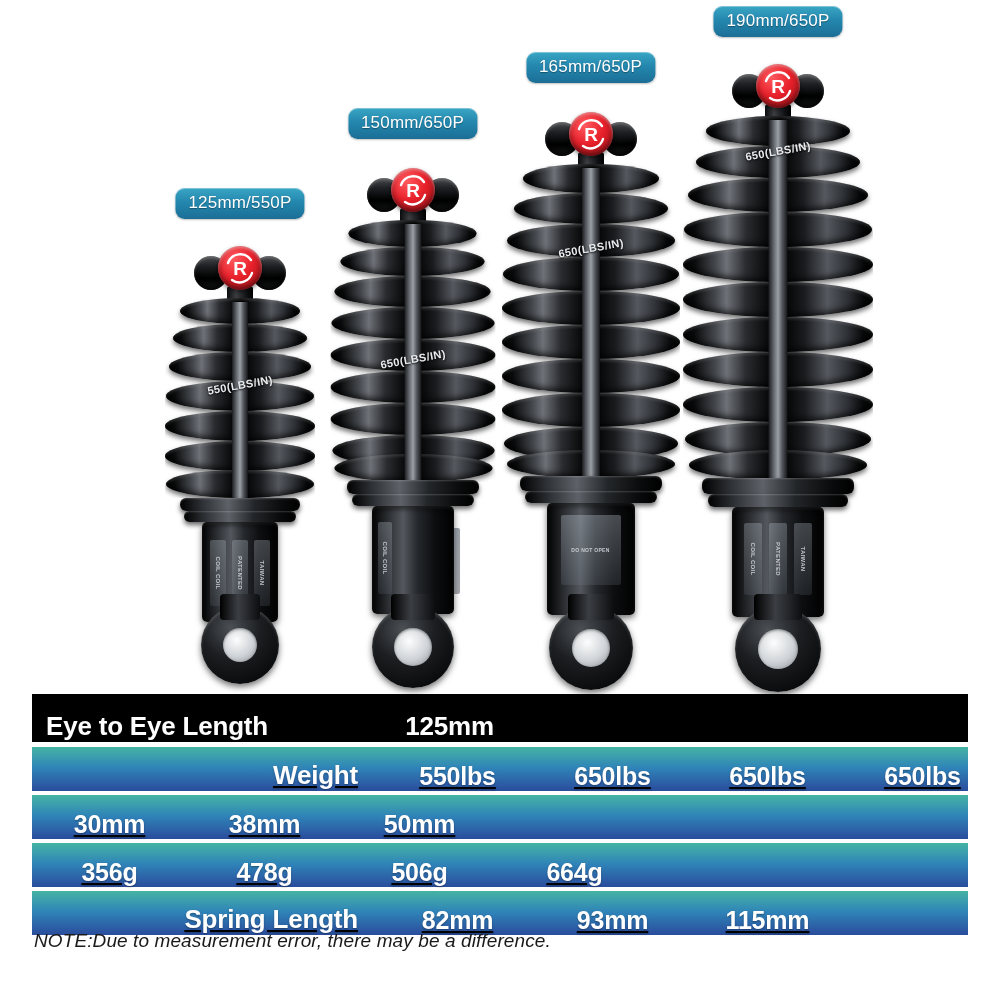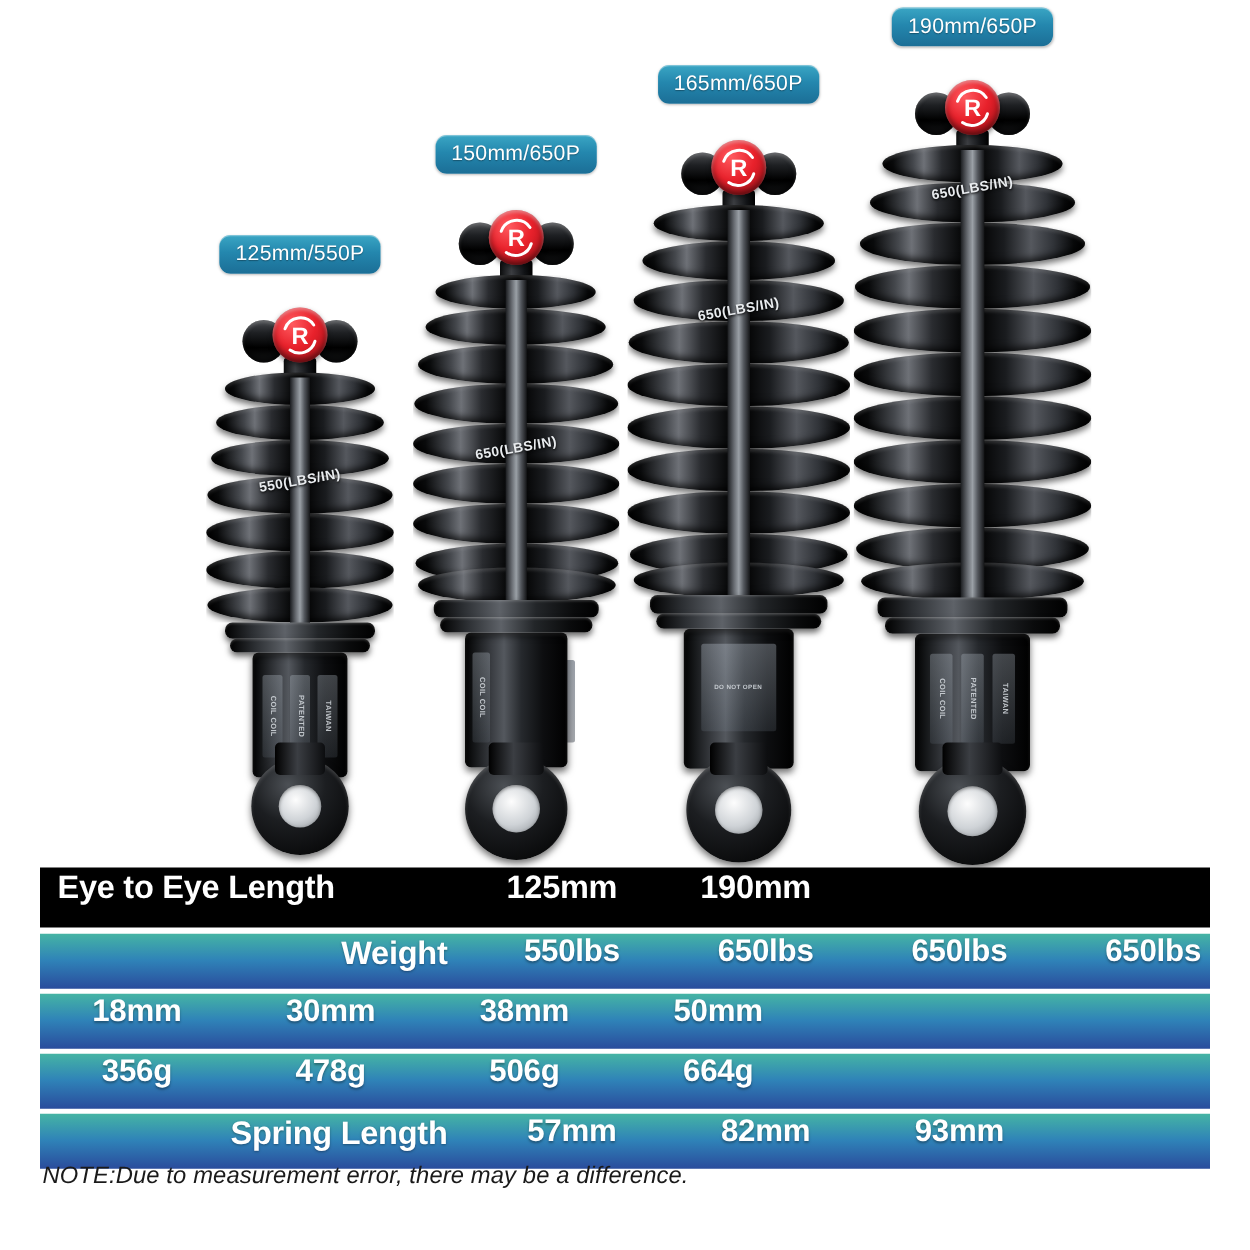--- a/index.html
+++ b/index.html
@@ -211,23 +211,24 @@
 
   
   .table {
     position: absolute;
     left: 32px;
     top: 694px;
     width: 936px;
   }
   .row {
     display: flex;
-    align-items: flex-start;
+    align-items: flex-end;
     height: 44px;
     margin-bottom: 4px;
+    text-decoration: underline;
   }
   .row.header {
     height: 48px;
     background: #000000;
     margin-bottom: 5px;
   }
   .row.data {
     background: linear-gradient(180deg, #45b4a4 0%, #2f83b8 48%, #2a4c9c 100%);
   }
   .cell {
@@ -452,46 +453,44 @@
       <div class="bush dark" style="width:40px; height:40px;"></div>
     </div>
   </div>
 </div>
 
 <div class="table">
 
   <div class="row header">
     <div class="cell label">Eye to Eye Length</div>
     <div class="cell">125mm</div>
-    <div class="cell">190mm</div>
   </div>
 
   <div class="row data">
     <div class="cell label">Weight</div>
     <div class="cell">550lbs</div>
     <div class="cell">650lbs</div>
     <div class="cell">650lbs</div>
     <div class="cell">650lbs</div>
   </div>
 
   <div class="row data">
-    <div class="cell">18mm</div>
     <div class="cell">30mm</div>
     <div class="cell">38mm</div>
     <div class="cell">50mm</div>
   </div>
 
   <div class="row data">
     <div class="cell">356g</div>
     <div class="cell">478g</div>
     <div class="cell">506g</div>
     <div class="cell">664g</div>
   </div>
 
   <div class="row data">
     <div class="cell label">Spring Length</div>
-    <div class="cell">57mm</div>
     <div class="cell">82mm</div>
     <div class="cell">93mm</div>
+    <div class="cell">115mm</div>
   </div>
 </div>
 
 <div class="note">NOTE:Due to measurement error, there may be a difference.</div>
 
 </body></html>

